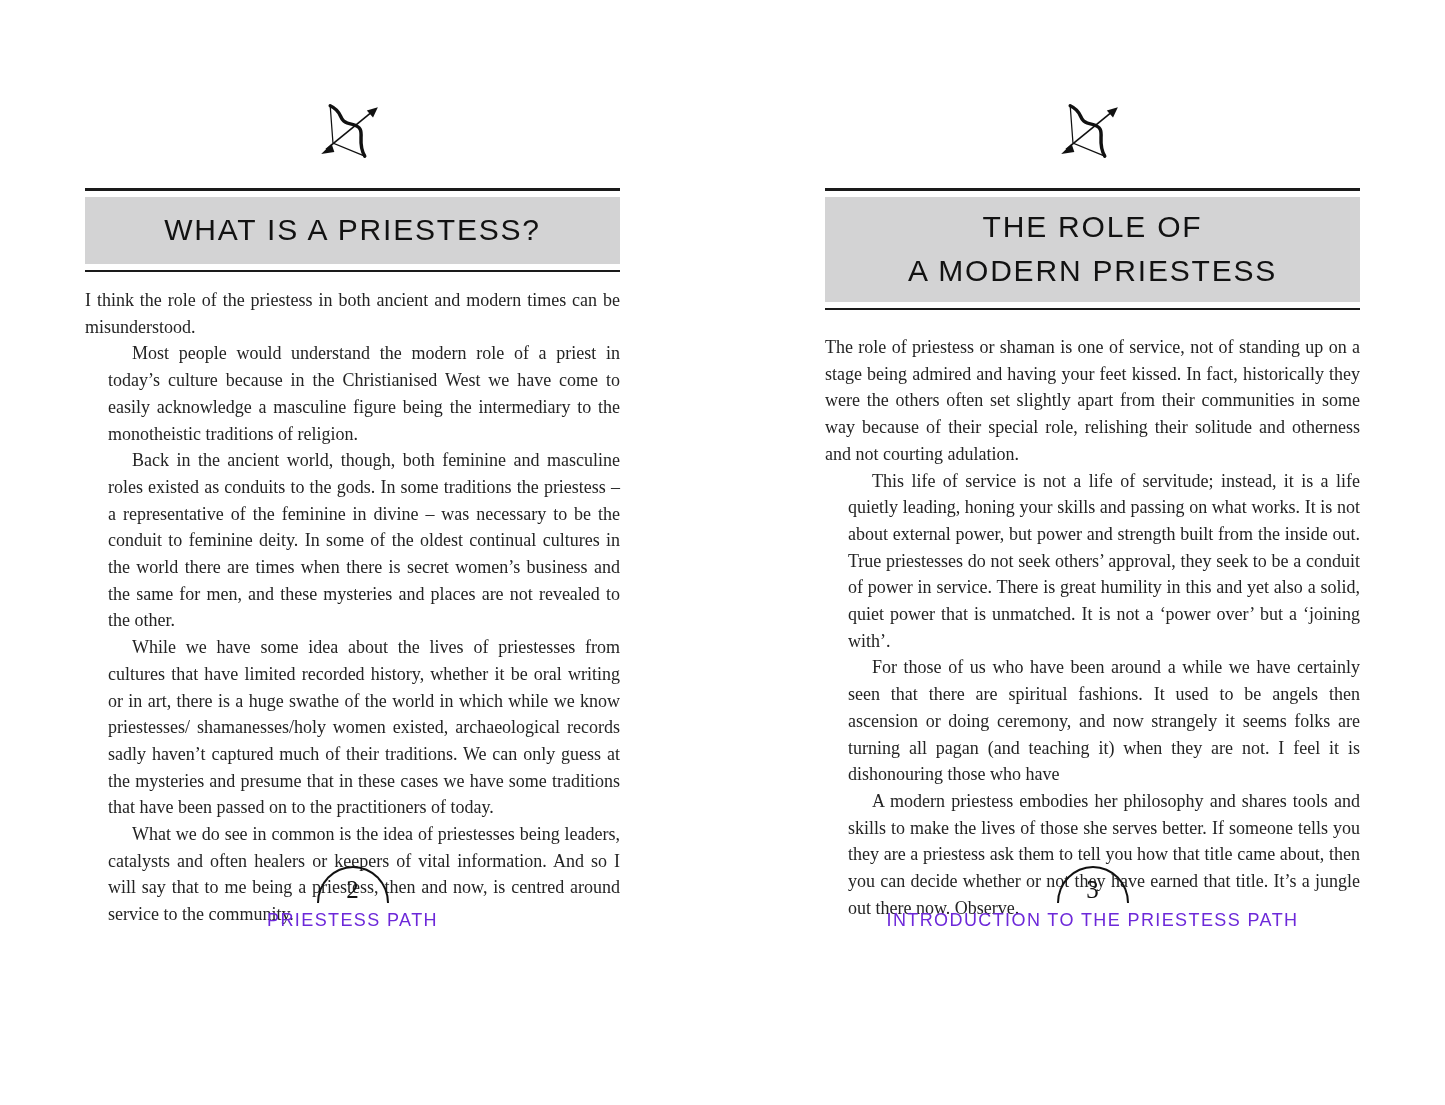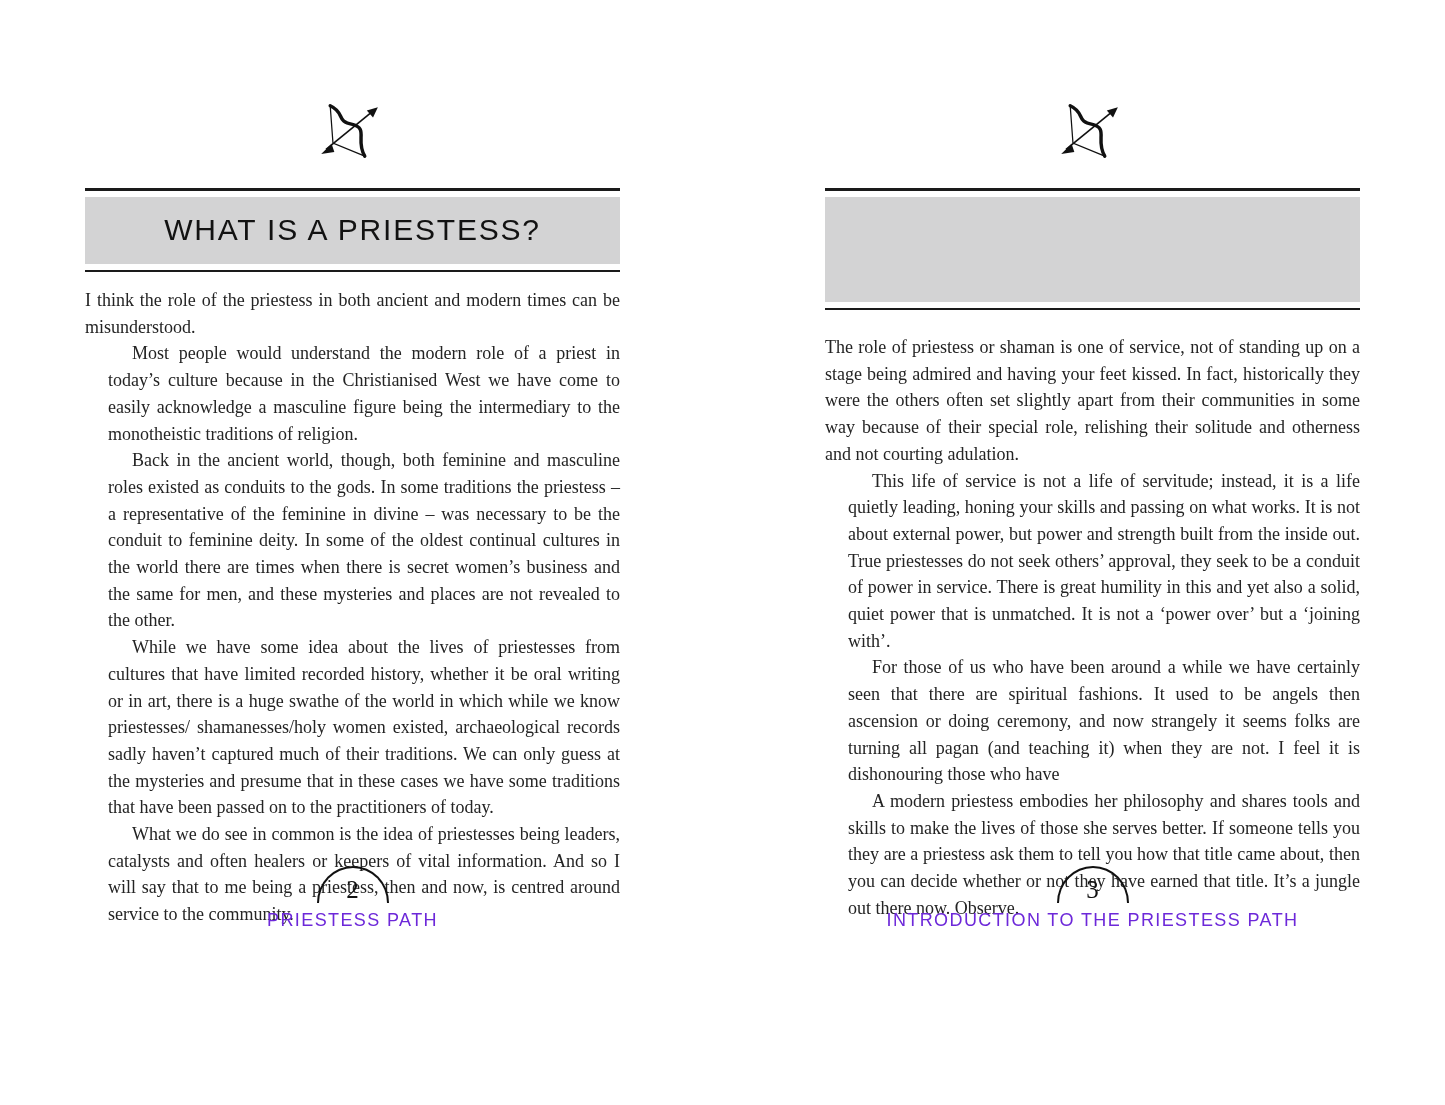--- a/index.html
+++ b/index.html
@@ -130,20 +130,22 @@
   <svg class="sigil" viewBox="0 0 110 90" fill="none" xmlns="http://www.w3.org/2000/svg">
     <path d="M22,7 C44,17 30,30 54,34 C78,40 58,56 72,80" stroke="#111" stroke-width="5" stroke-linecap="round" fill="none"></path>
     <polyline points="22,7 26,61 72,80" stroke="#111" stroke-width="1.8" fill="none"></polyline>
     <line x1="16" y1="70" x2="86" y2="13" stroke="#111" stroke-width="2.4"></line>
     <polygon points="91,9 75,14 84,24" fill="#111"></polygon>
     <polygon points="9,77 24,62 28,74" fill="#111"></polygon>
   </svg>
 
   <div class="rule rule--top"></div>
   <div class="chapter-box">
+    <div class="title-line">THE ROLE OF</div>
+    <div class="title-line">A MODERN PRIESTESS</div>
   </div>
   <div class="rule"></div>
 
   <div class="body-text">
     <p>The role of priestess or shaman is one of service, not of standing up on a stage being admired and having your feet kissed. In fact, historically they were the others often set slightly apart from their communities in some way because of their special role, relishing their solitude and otherness and not courting adulation.</p>
     <p>This life of service is not a life of servitude; instead, it is a life quietly leading, honing your skills and passing on what works. It is not about external power, but power and strength built from the inside out. True priestesses do not seek others’ approval, they seek to be a conduit of power in service. There is great humility in this and yet also a solid, quiet power that is unmatched. It is not a ‘power over’ but a ‘joining with’.</p>
     <p>For those of us who have been around a while we have certainly seen that there are spiritual fashions. It used to be angels then ascension or doing ceremony, and now strangely it seems folks are turning all pagan (and teaching it) when they are not. I feel it is dishonouring those who have</p>
     <p>A modern priestess embodies her philosophy and shares tools and skills to make the lives of those she serves better. If someone tells you they are a priestess ask them to tell you how that title came about, then you can decide whether or not they have earned that title. It’s a jungle out there now. Observe.</p>
   </div>
 

